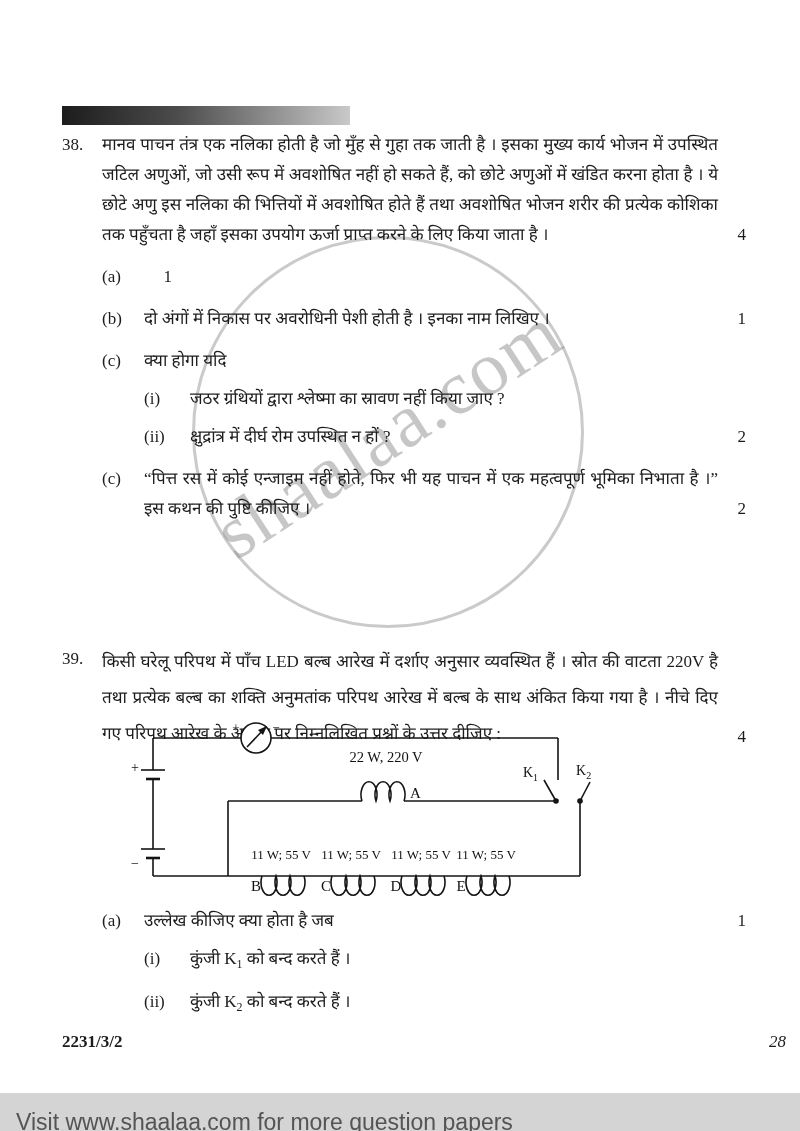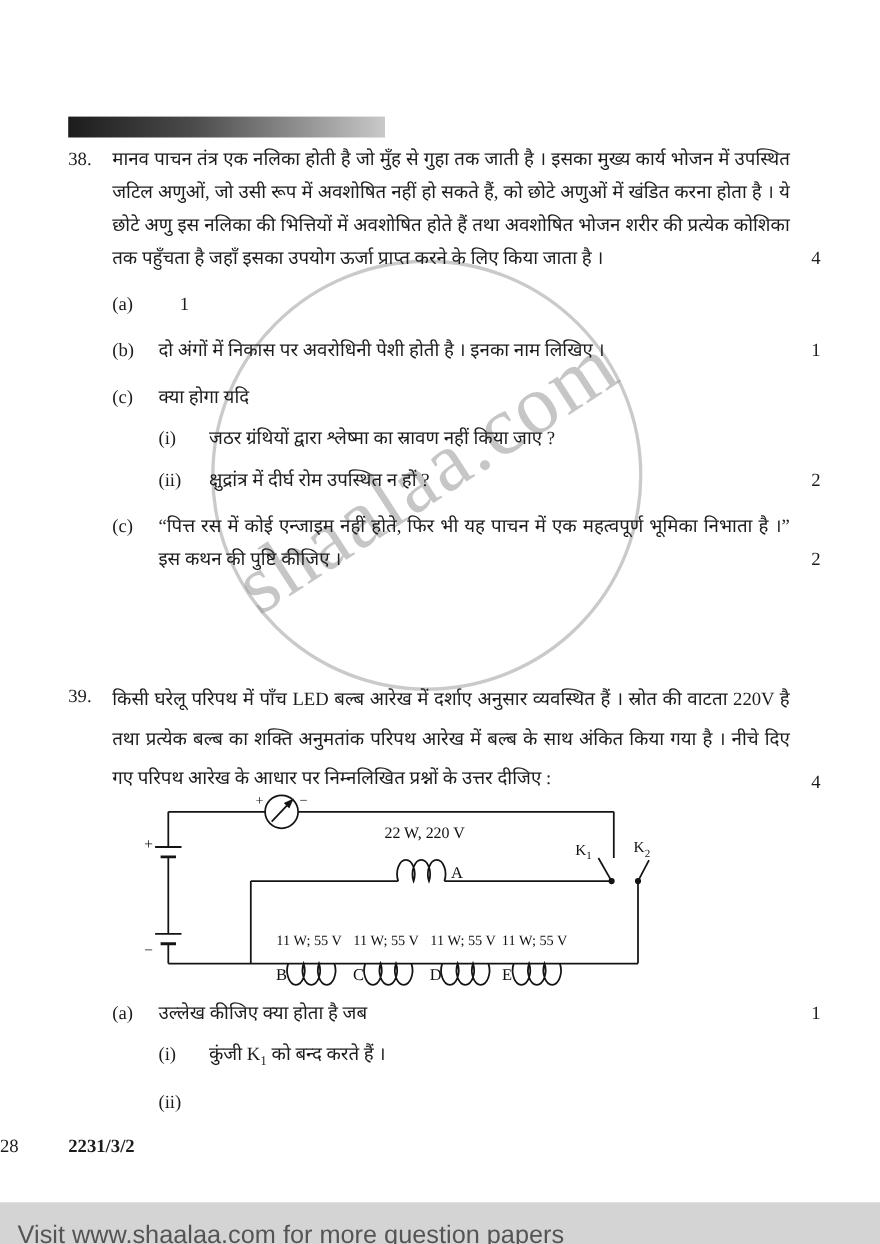--- a/index.html
+++ b/index.html
@@ -29,21 +29,21 @@
 
   .content { position:absolute; inset:0; z-index:2;margin-top:20px; }
 
   .topbar {
     position:absolute; left:62px; top:86px; width:288px; height:19px;
     background:linear-gradient(90deg,#1c1c1c 0%,#4c4c4c 40%,#9a9a9a 78%,#c9c9c9 100%);
   }
 
   .q { position:absolute; left:62px; width:684px; font-size:17px; line-height:30px; }
   #q38 { top:110px; }
-  #q39 { top:598px; }
+  #q39 { top:624px; }
   .qrow, .row { display:flex; }
   .qnum { width:40px; flex:none; }
   .qbody { flex:1; text-align:justify; }
   .q39body { line-height:36px; }
   .marks { width:28px; flex:none; text-align:right; align-self:flex-end; padding-left:6px; }
 
   .part { margin-top:12px; margin-left:40px; }
   .plabel { width:42px; flex:none; }
   .ptext { flex:1; text-align:justify; }
   .ptext.left { text-align:left; }
@@ -54,21 +54,21 @@
   #circuit-wrap { position:absolute; left:128px; top:698px; z-index:2; }
   #circuit text { font-family:"Liberation Serif", serif; fill:#111; }
 
   #q39a { position:absolute; left:62px; top:886px; width:684px; font-size:17px; line-height:30px; }
   #q39a .row { display:flex; }
   #q39a .main { margin-left:40px; }
   #q39a .sub { margin-left:82px; margin-top:8px; }
   sub { font-size:12px; }
 
   .footer-code { position:absolute; left:62px; top:1012px; font-size:17px; font-weight:bold; }
-  .page-num { position:absolute; left:0; top:1012px; width:786px; text-align:left; font-size:17px; }
+  .page-num { position:absolute; left:0; top:1012px; width:786px; text-align:right; font-size:17px;font-style:italic; }
 
   .banner {
     position:absolute; left:0; top:1073px; width:800px; height:58px;
     background:#d4d4d4; display:flex; align-items:center; padding-left:16px;
     font-family:"Liberation Sans", sans-serif; font-size:23px; color:#545454;
     z-index:3;
   }
 </style>
 </head>
 <body>
@@ -213,20 +213,21 @@
         <span class="ptext left">उल्लेख कीजिए क्या होता है जब</span>
         <span class="marks">1</span>
       </div>
       <div class="row sub">
         <span class="slabel">(i)</span>
         <span class="ptext left"><span>कुंजी K</span><sub>1</sub><span> को बन्द करते हैं ।</span></span>
         <span class="marks"></span>
       </div>
       <div class="row sub">
         <span class="slabel">(ii)</span>
+        <span class="ptext left"><span>कुंजी K</span><sub>2</sub><span> को बन्द करते हैं ।</span></span>
         <span class="marks"></span>
       </div>
     </section>
 
     <div class="footer-code">2231/3/2</div>
     <div class="page-num">28</div>
 
     <div class="banner">
       <span>Visit www.shaalaa.com for more question papers</span>
     </div>

